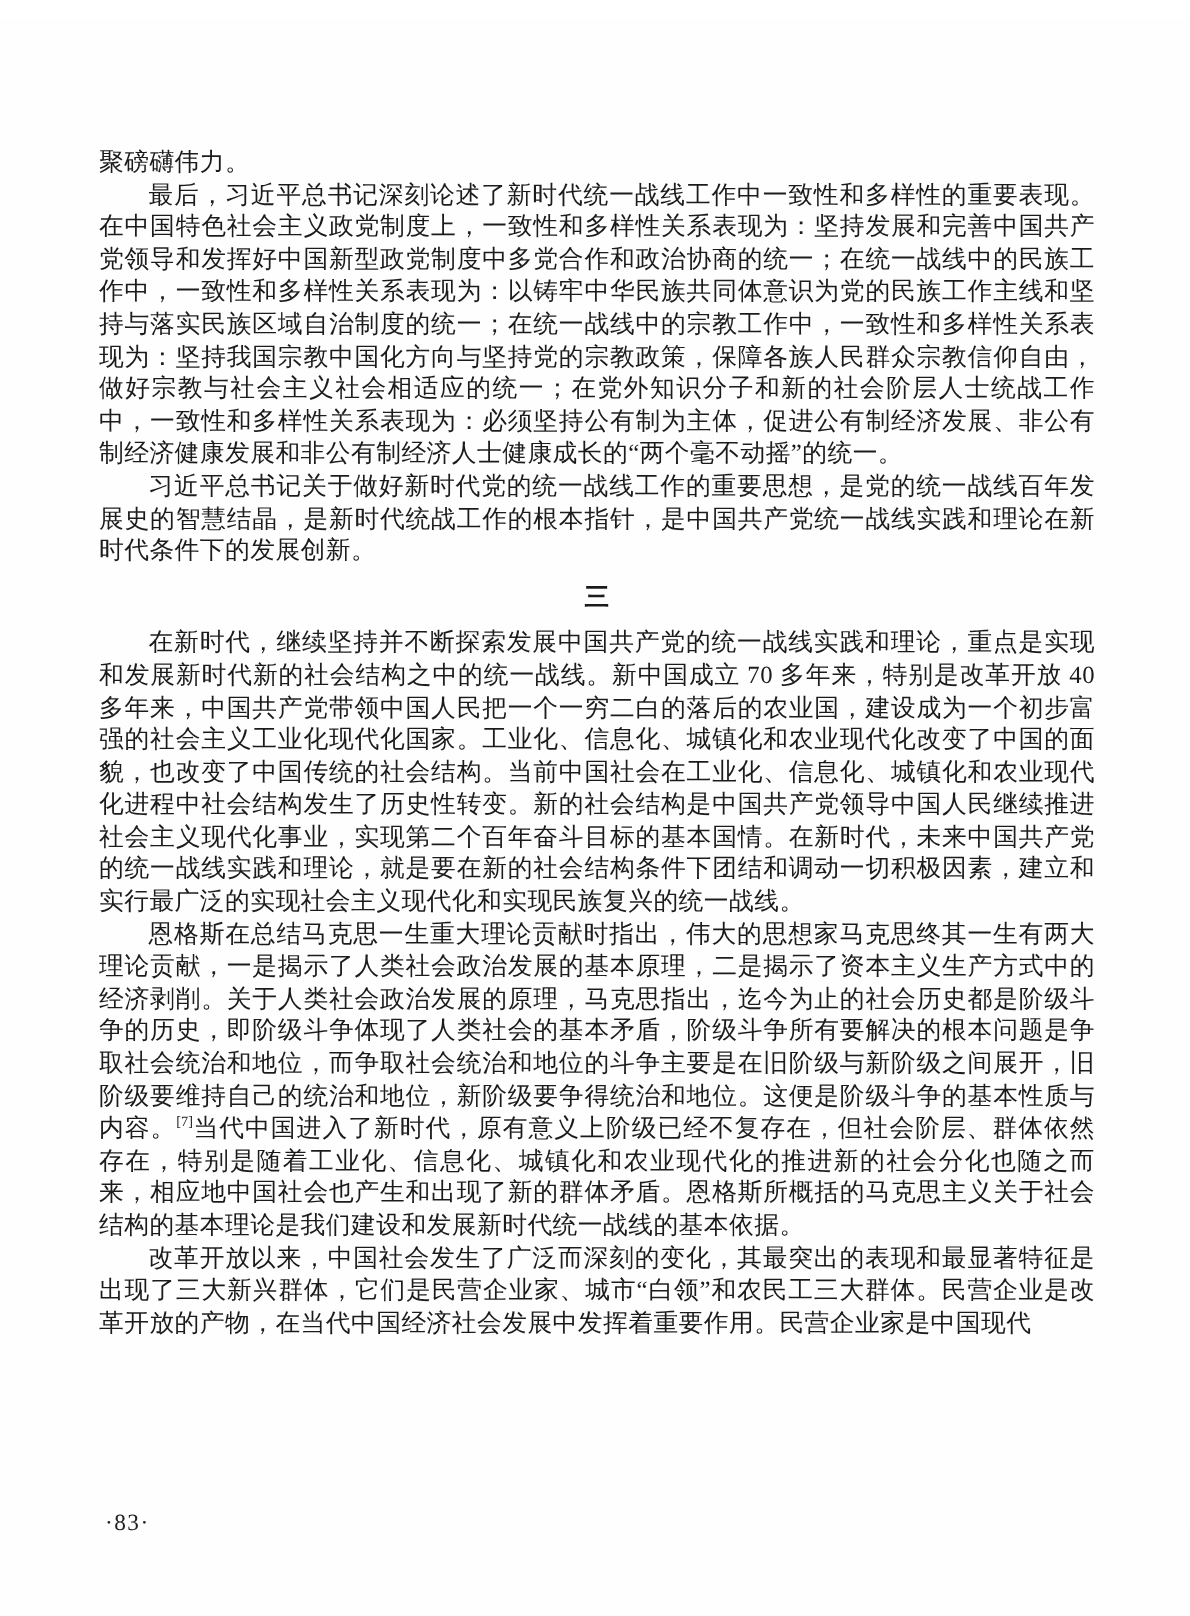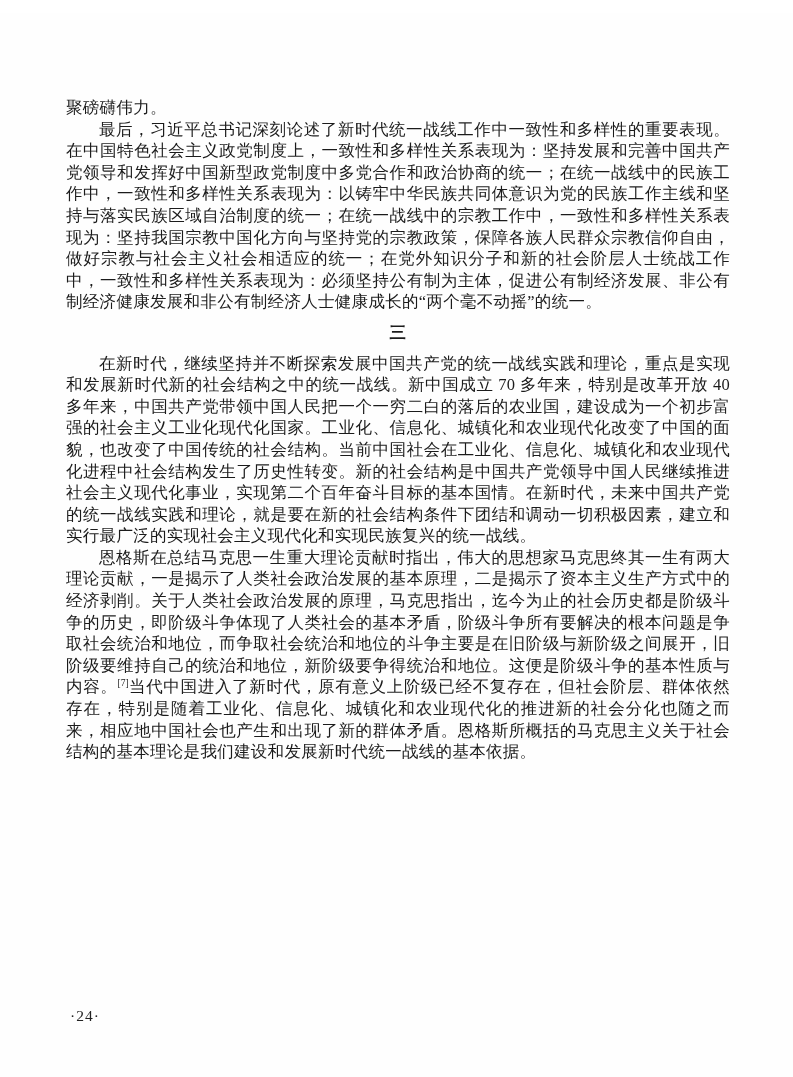--- a/index.html
+++ b/index.html
@@ -56,18 +56,20 @@
     color: #222222;
   }
 </style>
 </head>
 <body>
 
 <div class="page">
   <div class="doc-body">
       <p class="continuation">聚磅礴伟力。</p>
       <p class="paragraph">最后，习近平总书记深刻论述了新时代统一战线工作中一致性和多样性的重要表现。在中国特色社会主义政党制度上，一致性和多样性关系表现为：坚持发展和完善中国共产党领导和发挥好中国新型政党制度中多党合作和政治协商的统一；在统一战线中的民族工作中，一致性和多样性关系表现为：以铸牢中华民族共同体意识为党的民族工作主线和坚持与落实民族区域自治制度的统一；在统一战线中的宗教工作中，一致性和多样性关系表现为：坚持我国宗教中国化方向与坚持党的宗教政策，保障各族人民群众宗教信仰自由，做好宗教与社会主义社会相适应的统一；在党外知识分子和新的社会阶层人士统战工作中，一致性和多样性关系表现为：必须坚持公有制为主体，促进公有制经济发展、非公有制经济健康发展和非公有制经济人士健康成长的“两个毫不动摇”的统一。</p>
+      <p class="paragraph">习近平总书记关于做好新时代党的统一战线工作的重要思想，是党的统一战线百年发展史的智慧结晶，是新时代统战工作的根本指针，是中国共产党统一战线实践和理论在新时代条件下的发展创新。</p>
       <div class="heading">三</div>
       <p class="paragraph">在新时代，继续坚持并不断探索发展中国共产党的统一战线实践和理论，重点是实现和发展新时代新的社会结构之中的统一战线。新中国成立 70 多年来，特别是改革开放 40 多年来，中国共产党带领中国人民把一个一穷二白的落后的农业国，建设成为一个初步富强的社会主义工业化现代化国家。工业化、信息化、城镇化和农业现代化改变了中国的面貌，也改变了中国传统的社会结构。当前中国社会在工业化、信息化、城镇化和农业现代化进程中社会结构发生了历史性转变。新的社会结构是中国共产党领导中国人民继续推进社会主义现代化事业，实现第二个百年奋斗目标的基本国情。在新时代，未来中国共产党的统一战线实践和理论，就是要在新的社会结构条件下团结和调动一切积极因素，建立和实行最广泛的实现社会主义现代化和实现民族复兴的统一战线。</p>
       <p class="paragraph">恩格斯在总结马克思一生重大理论贡献时指出，伟大的思想家马克思终其一生有两大理论贡献，一是揭示了人类社会政治发展的基本原理，二是揭示了资本主义生产方式中的经济剥削。关于人类社会政治发展的原理，马克思指出，迄今为止的社会历史都是阶级斗争的历史，即阶级斗争体现了人类社会的基本矛盾，阶级斗争所有要解决的根本问题是争取社会统治和地位，而争取社会统治和地位的斗争主要是在旧阶级与新阶级之间展开，旧阶级要维持自己的统治和地位，新阶级要争得统治和地位。这便是阶级斗争的基本性质与内容。<sup>[7]</sup>当代中国进入了新时代，原有意义上阶级已经不复存在，但社会阶层、群体依然存在，特别是随着工业化、信息化、城镇化和农业现代化的推进新的社会分化也随之而来，相应地中国社会也产生和出现了新的群体矛盾。恩格斯所概括的马克思主义关于社会结构的基本理论是我们建设和发展新时代统一战线的基本依据。</p>
+      <p class="paragraph">改革开放以来，中国社会发生了广泛而深刻的变化，其最突出的表现和最显著特征是出现了三大新兴群体，它们是民营企业家、城市“白领”和农民工三大群体。民营企业是改革开放的产物，在当代中国经济社会发展中发挥着重要作用。民营企业家是中国现代</p>
     </div>
-  <div class="page-number">·24·</div>
+  <div class="page-number">·83·</div>
 </div>
 
 </body></html>

